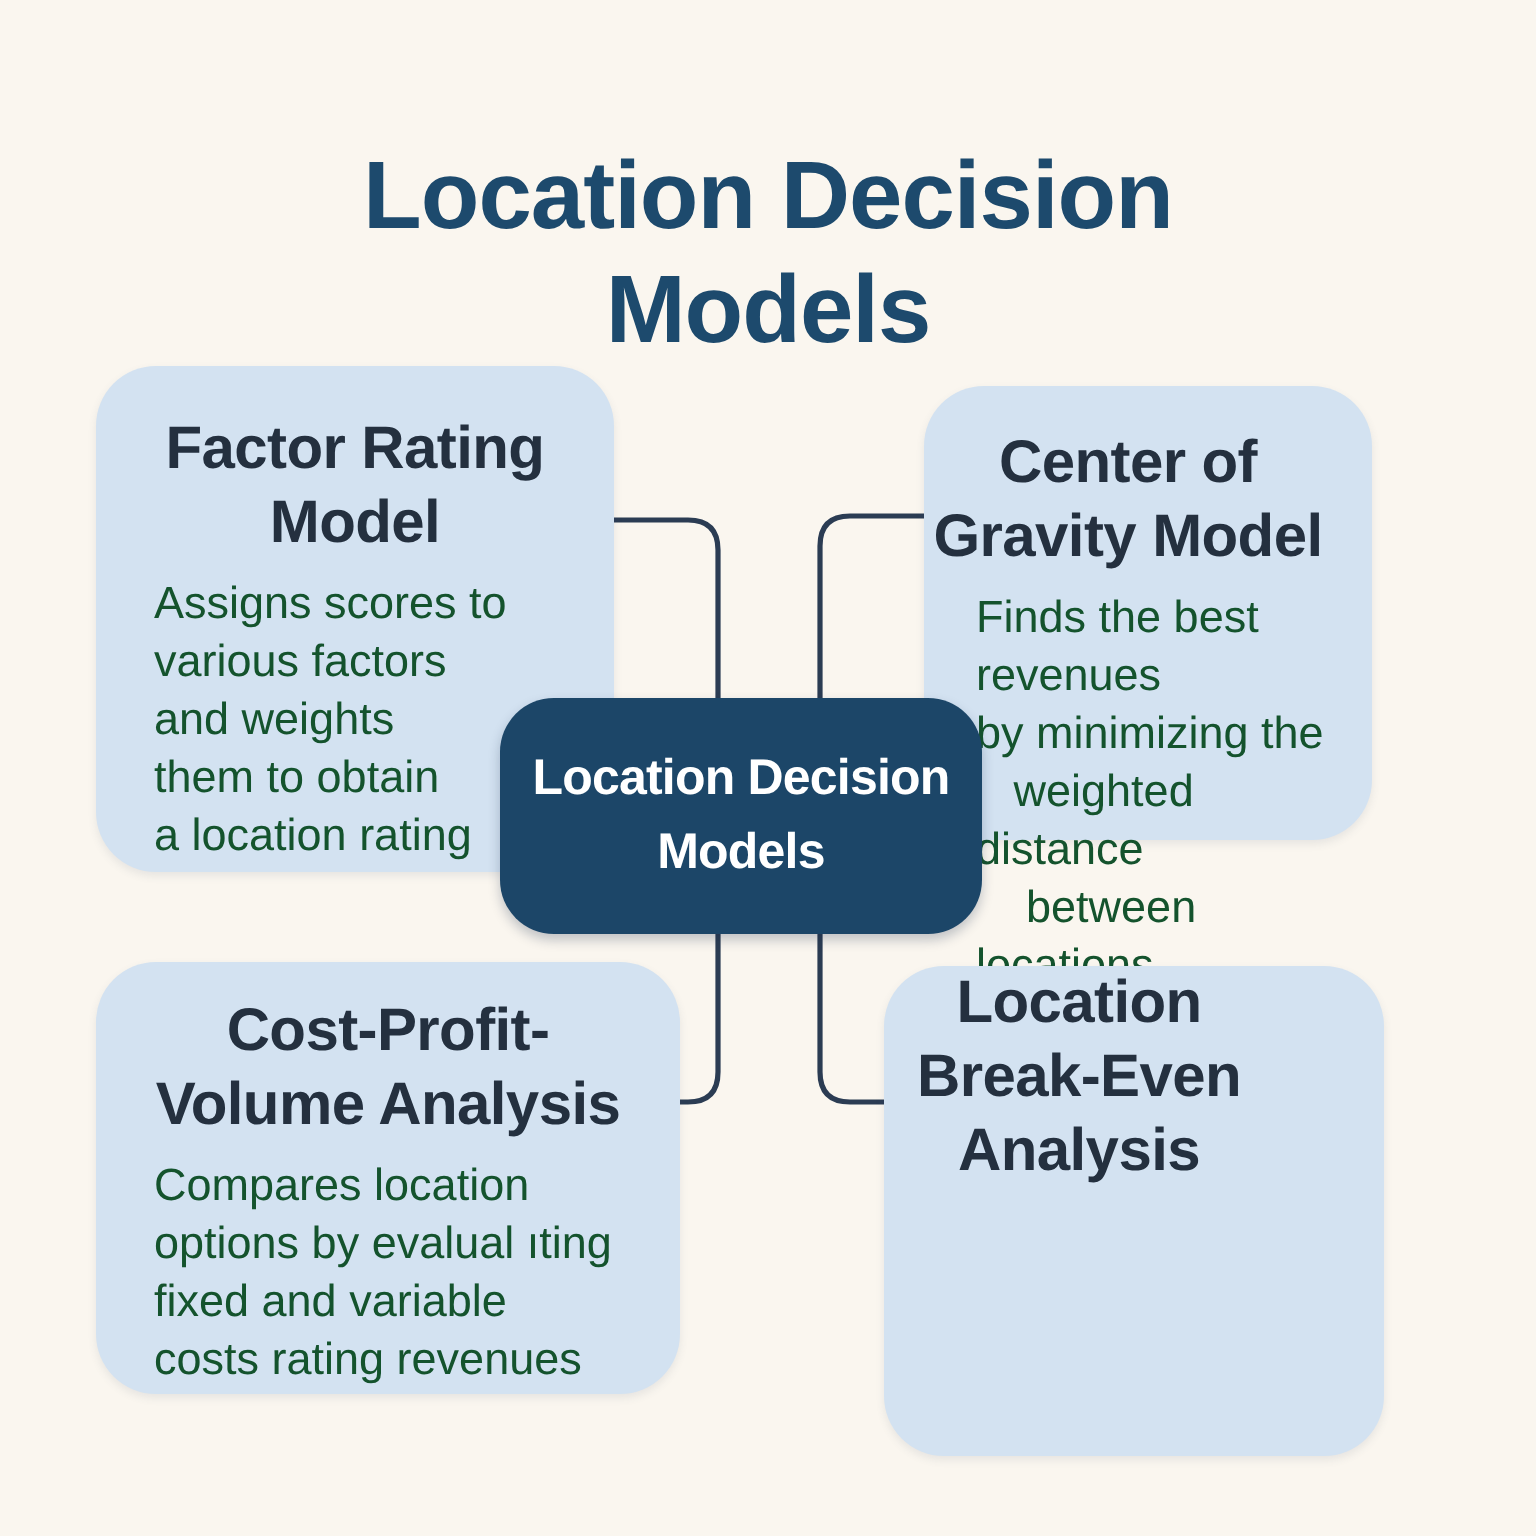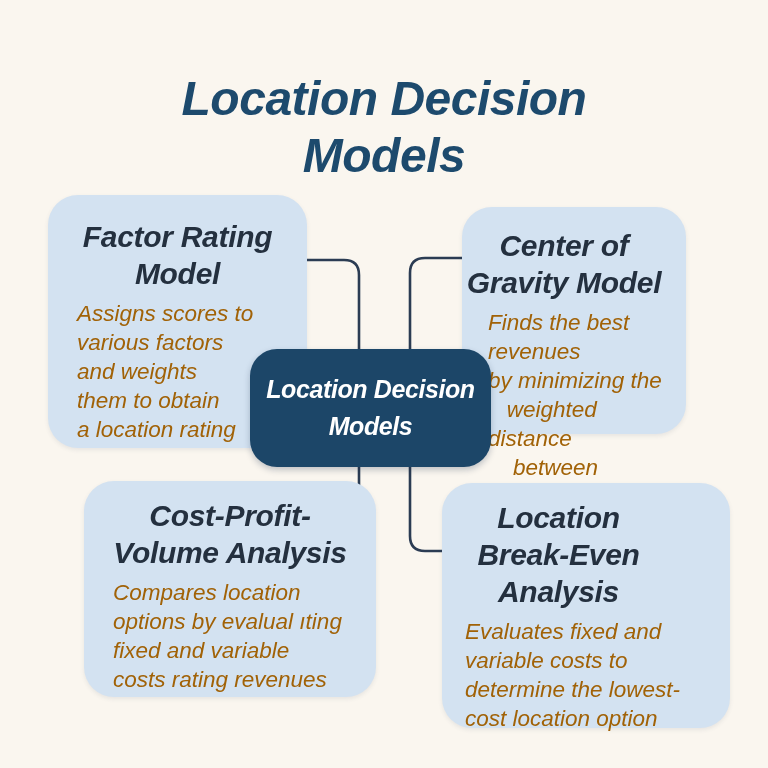--- a/index.html
+++ b/index.html
@@ -3,21 +3,21 @@
 <meta charset="utf-8">
 <style>
   html, body { margin: 0; padding: 0; }
   body {
     width: 768px; height: 768px;
     background: #faf6ef;
     font-family: "Liberation Sans", sans-serif;
     position: relative;
     overflow: hidden;
   }
-  .stage { position: absolute; left: 0; top: 0; width: 768px; height: 768px; font-style: italic; }
+  .stage { position: absolute; left: 0; top: 0; width: 768px; height: 768px; }
 
   .main-title {
     position: absolute; left: 0; top: 38px; width: 768px;
     text-align: center;
     font-size: 48px; font-weight: bold;
     line-height: 57px;
     color: #1d4a6d;
     letter-spacing: -0.5px;
     white-space: pre-line;
   }
@@ -37,36 +37,36 @@
     font-weight: bold;
     font-size: 30px;
     line-height: 37px;
     color: #24303f;
     letter-spacing: -0.3px;
     white-space: pre-line;
   }
   .card-body {
     font-size: 22.5px;
     line-height: 29px;
-    color: #a16207;
+    color: #14532d;
     white-space: pre-wrap;
     margin-top: 7px;
   }
 
-  .card-tl { left: 48px;  top: 195px; width: 259px; height: 253px; padding-top: 23px; }
+  .card-tl { left: 48px;  top: 183px; width: 259px; height: 253px; padding-top: 23px; }
   .card-tl .card-body { padding-left: 29px; }
 
-  .card-tr { left: 462px; top: 207px; width: 224px; height: 227px; padding-top: 20px; }
+  .card-tr { left: 462px; top: 193px; width: 224px; height: 227px; padding-top: 20px; }
   .card-tr .card-title { padding-right: 20px; }
   .card-tr .card-body { padding-left: 26px; }
 
-  .card-bl { left: 48px;  top: 481px; width: 292px; height: 216px; padding-top: 16px; margin-left: 36px; }
+  .card-bl { left: 48px;  top: 481px; width: 292px; height: 216px; padding-top: 16px; }
   .card-bl .card-body { padding-left: 29px; }
 
-  .card-br { left: 442px; top: 483px; width: 288px; height: 245px; padding-top: 16px; }
+  .card-br { left: 442px; top: 483px; width: 250px; height: 245px; }
   .card-br .card-title { padding-right: 55px; }
   .card-br .card-body { padding-left: 23px; }
 
   .center-node {
     position: absolute; left: 250px; top: 349px;
     width: 241px; height: 118px;
     background: #1c4668;
     border-radius: 27px;
     display: flex; align-items: center; justify-content: center;
     box-shadow: 0 3px 6px rgba(20, 40, 70, 0.25);
@@ -121,24 +121,20 @@
     <div class="card-body">Compares location
 options by evalual ıting
 fixed and variable
 costs rating revenues</div>
   </div>
 
   <div class="card card-br">
     <div class="card-title">Location
 Break-Even
 Analysis</div>
-    <div class="card-body">Evaluates fixed and
-variable costs to
-determine the lowest-
-cost location option</div>
   </div>
 
   <div class="center-node">
     <div class="center-node-label">Location Decision
 Models</div>
   </div>
 
 </div>
 
 </body></html>

